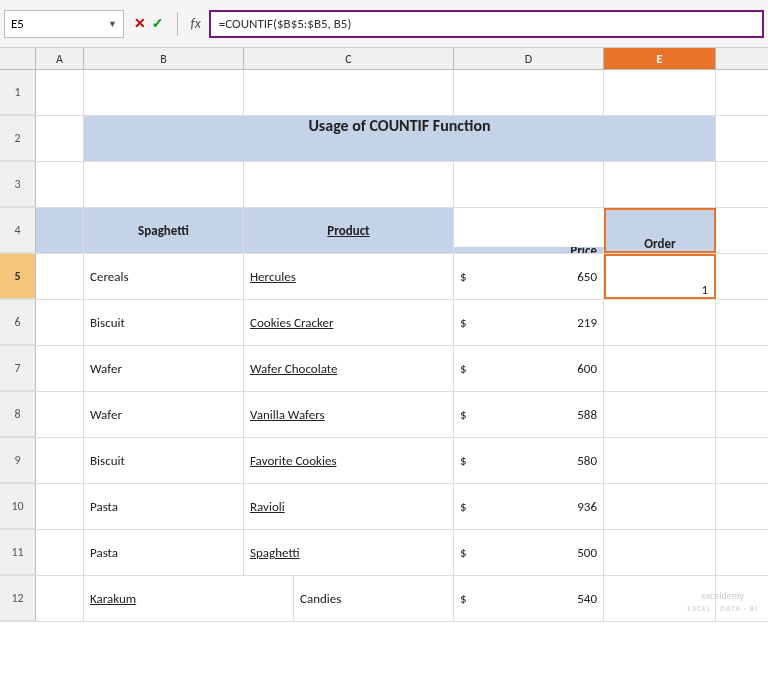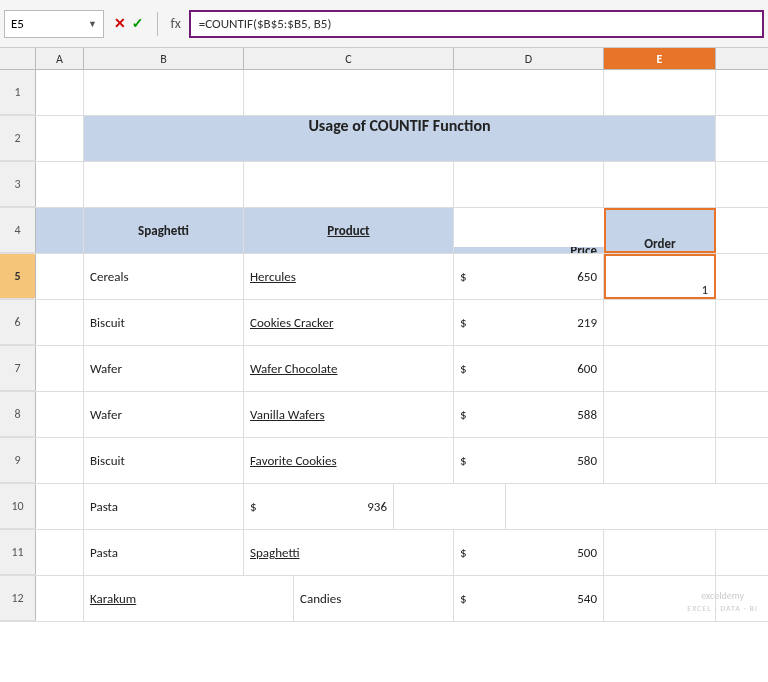--- a/index.html
+++ b/index.html
@@ -16,21 +16,21 @@
     .formula-bar {
       display: flex;
       align-items: center;
       height: 48px;
       border-bottom: 1px solid #ccc;
       background: #f5f5f5;
       padding: 0 4px;
       gap: 4px;
     }
     .cell-name-box {
-      width: 100px;
+      width: 120px;
       height: 28px;
       border: 1px solid #bbb;
       background: #fff;
       display: flex;
       align-items: center;
       justify-content: space-between;
       padding: 0 6px;
       font-size: 13px;
     }
     .cell-name-box-chevron {
@@ -218,21 +218,21 @@
 <div class="formula-bar">
   <div class="cell-name-box">
     <span>E5</span>
     <span class="cell-name-box-chevron">▼</span>
   </div>
   <div class="formula-bar-icons">
     <span style="cursor:pointer;color:#c00;font-weight:bold;font-size:14px;">✕</span>
     <span style="cursor:pointer;color:#090;font-weight:bold;font-size:14px;">✓</span>
   </div>
   <div class="formula-separator"></div>
-  <span style="font-size:14px;color:#555;margin:0 4px;cursor:pointer;">fx</span>
+  <span style="font-style:italic;font-size:14px;color:#555;margin:0 4px;cursor:pointer;">fx</span>
   <div class="formula-input-wrapper">
     <span class="formula-text">=COUNTIF($B$5:$B5, B5)</span>
   </div>
 </div>
 
 <div class="grid-wrapper">
 
   <div class="col-header-row">
     <div class="row-header-corner"></div>
     <div class="col-header ch-a">A</div>
@@ -373,20 +373,23 @@
     </div>
     <div class="cell col-e"></div>
   </div>
 
   <div class="grid-row">
     <div class="row-header">10</div>
     <div class="cell col-a"></div>
     <div class="cell col-b">
       <span>Pasta</span>
     </div>
+    <div class="cell col-c">
+      <span>Ravioli</span>
+    </div>
     <div class="cell col-d">
       <span class="price-dollar">$</span>
       <span class="price-value">936</span>
     </div>
     <div class="cell col-e"></div>
   </div>
 
   <div class="grid-row">
     <div class="row-header">11</div>
     <div class="cell col-a"></div>

